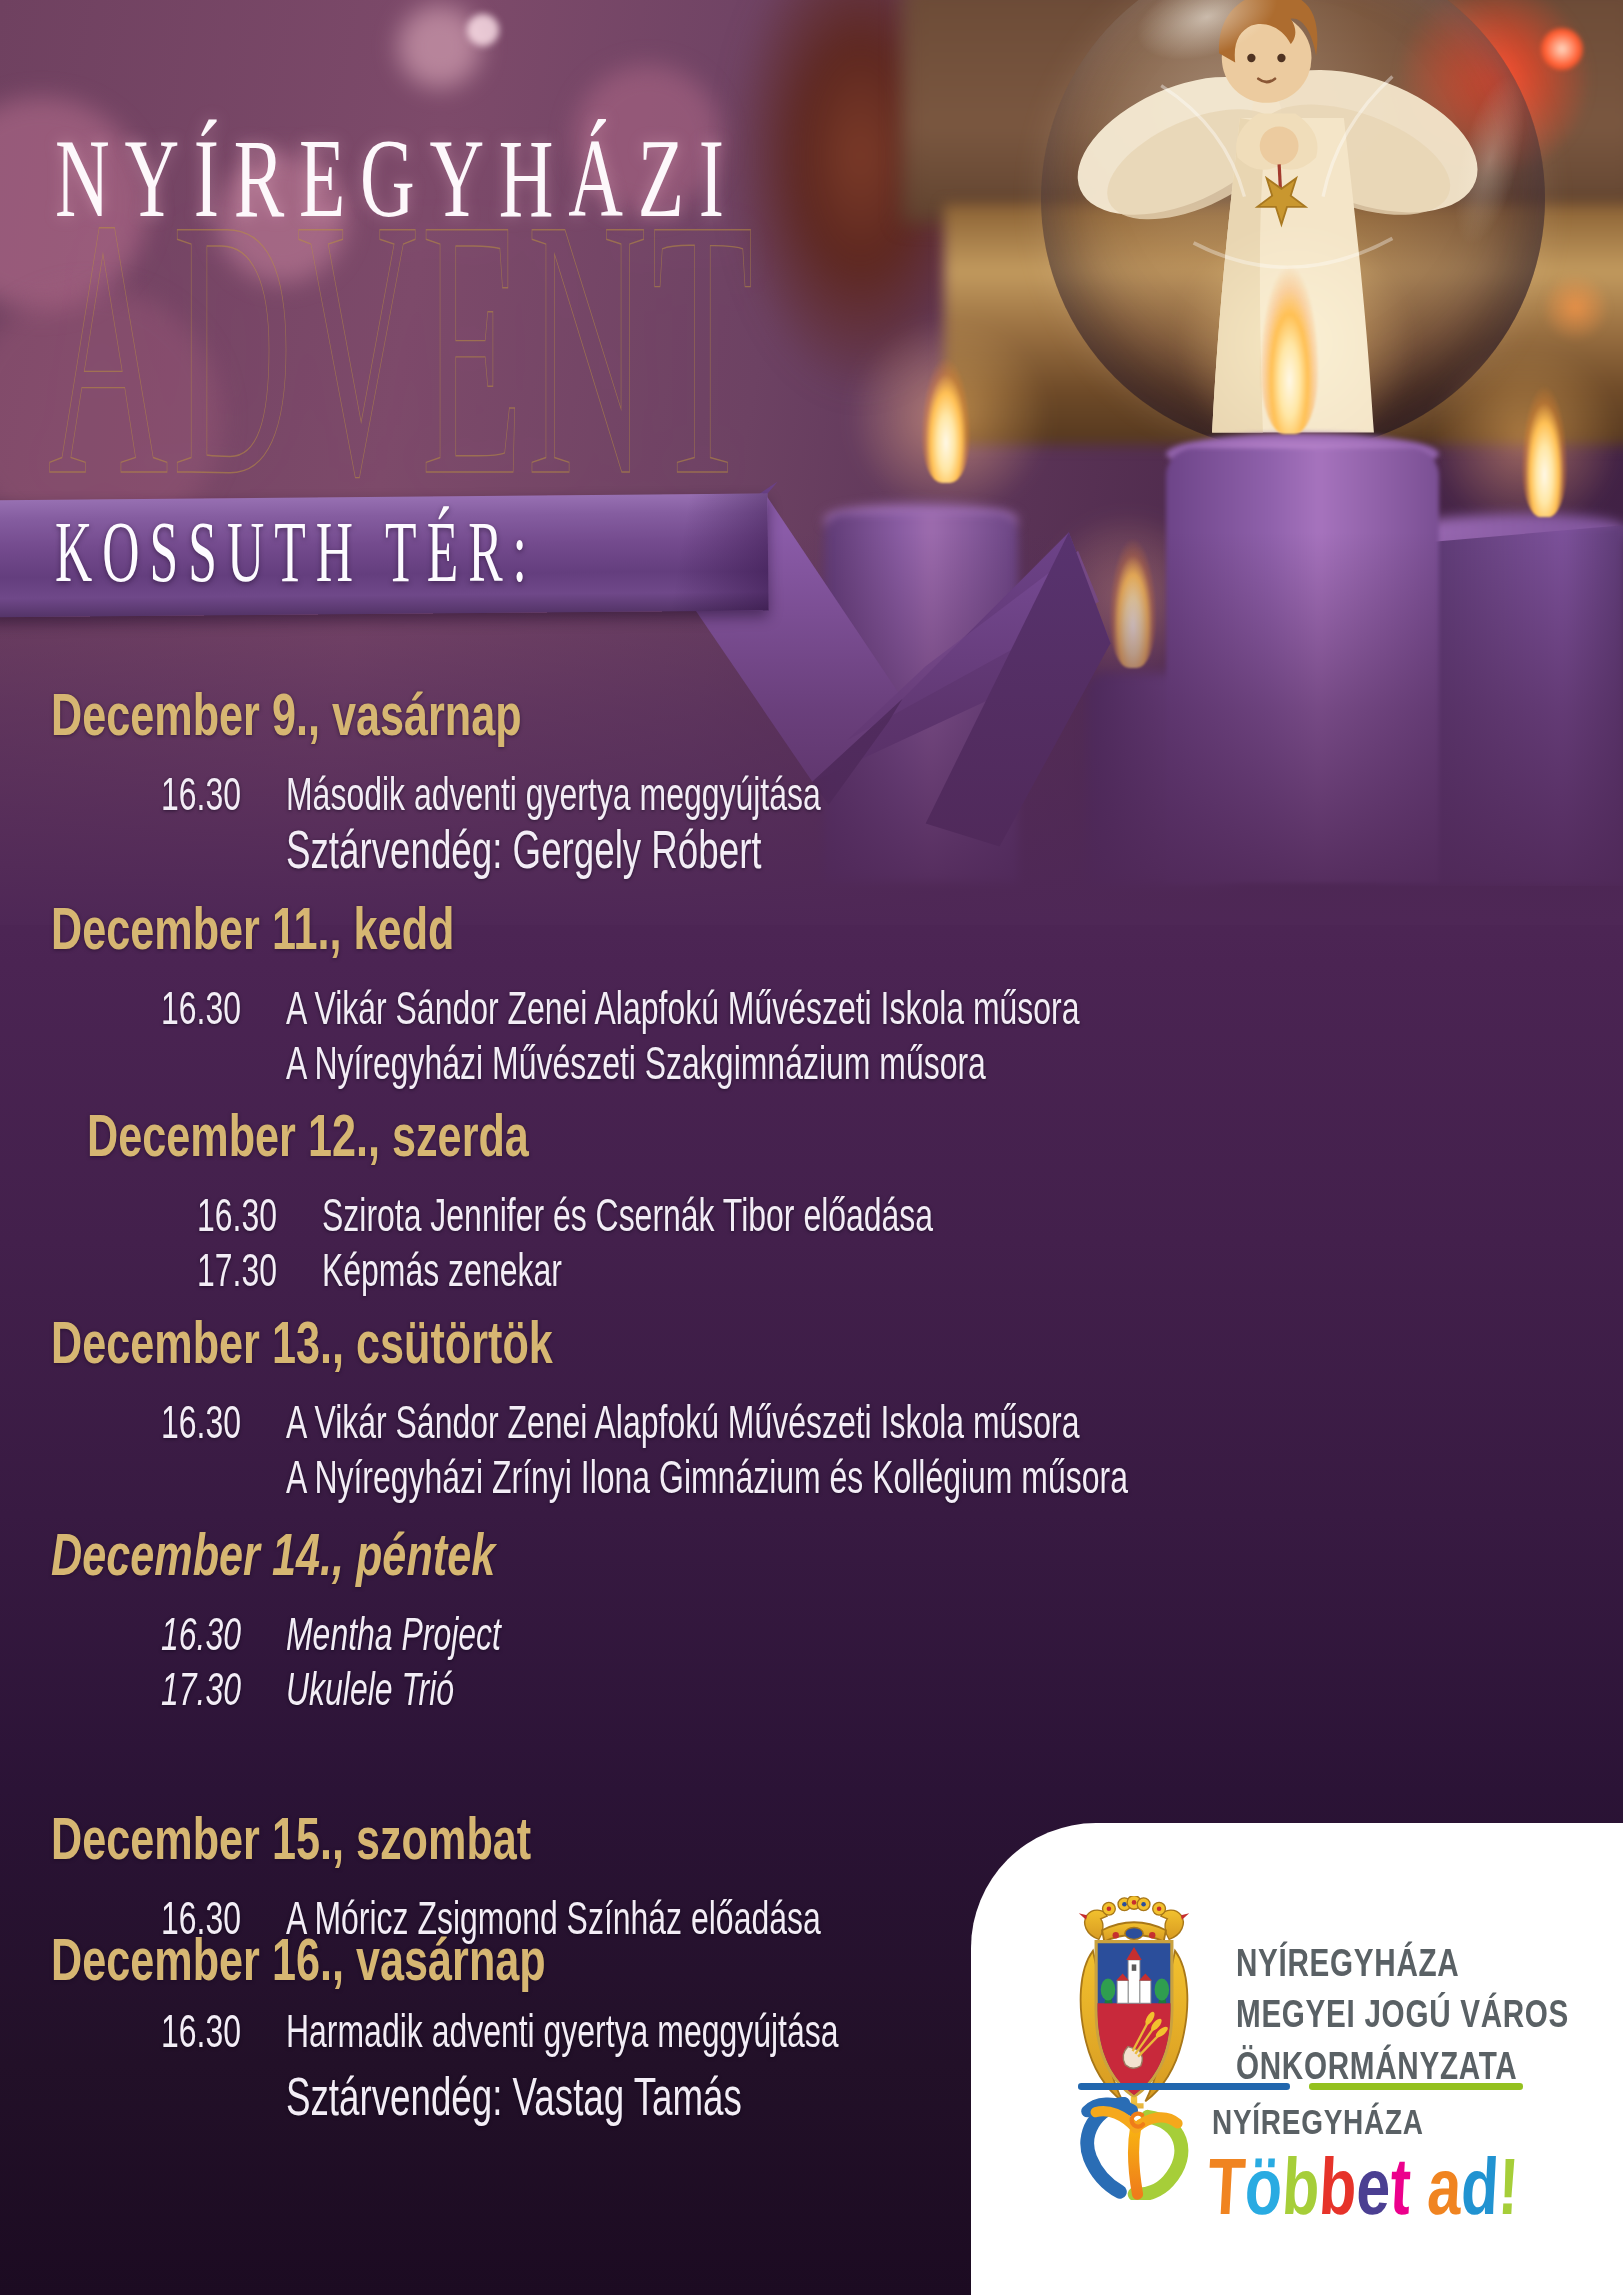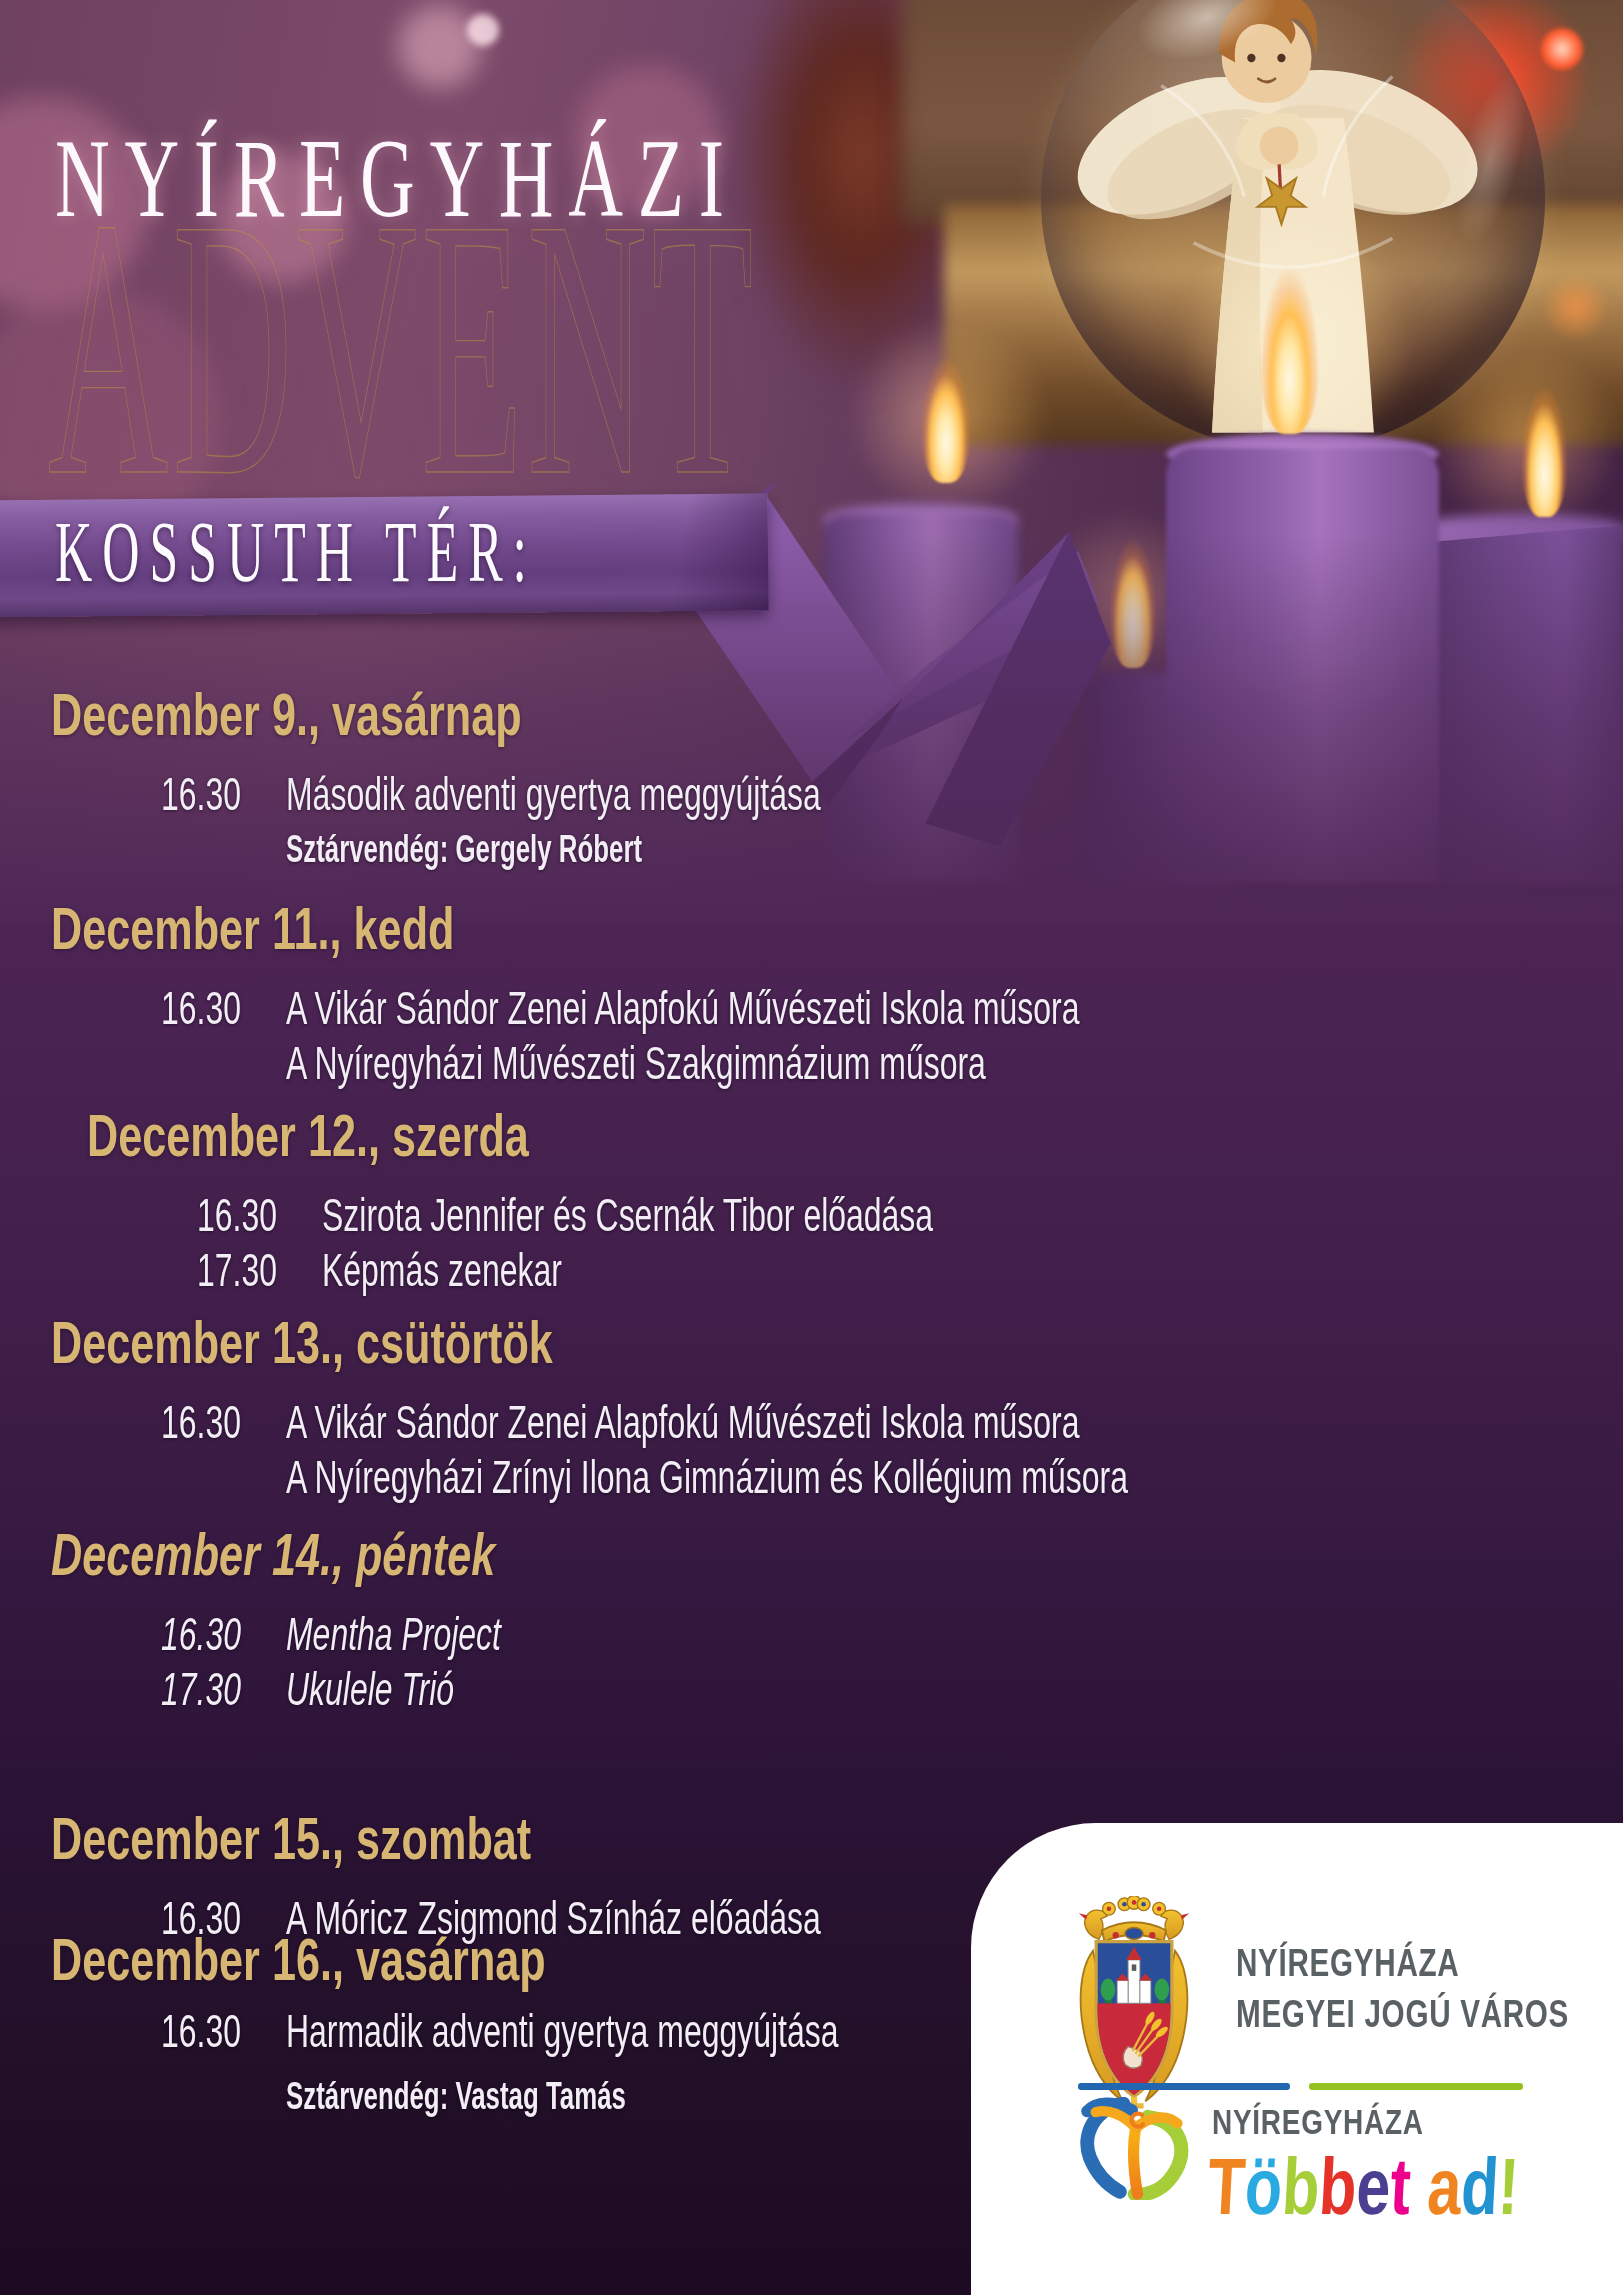--- a/index.html
+++ b/index.html
@@ -90,21 +90,21 @@
   
   .day{position:absolute;left:51px;width:1249px;}
   .day-title{font-size:60px;font-weight:700;color:#d6b672;line-height:69px;white-space:pre;
              text-shadow:0 1.4px 4.6px rgba(20,5,30,.5);}
   .row{position:absolute;white-space:pre;color:#f3edf6;font-size:47px;line-height:56px;
        text-shadow:0 0.9px 4.2px rgba(10,0,20,.55);}
   .row .time{position:absolute;left:110px;top:0;}
   .row .what{position:absolute;left:235px;top:0;}
   .r1{top:86px;} .r2{top:141px;}
   .gap-sm .r1{top:78px;} .gap-sm .r2{top:143px;}
-  .emph .what{font-weight:700;font-size:38px;}
+  .emph .what{font-weight:400;font-size:54px;}
 
   
   #card{position:absolute;left:971px;top:1823px;width:653px;height:473px;background:#ffffff;
         border-radius:125px 0 0 0;}
   .muni-line{position:absolute;left:1236px;color:#5a6165;font-weight:700;font-size:38px;line-height:52px;letter-spacing:0.9px;white-space:pre;}
   .m1{top:1937px;} .m2{top:1988px;} .m3{top:2040px;}
   .divider{position:absolute;top:2083px;height:6.5px;border-radius:3.2px;}
   .div-blue{left:1078px;width:212px;background:#2166ae;}
   .div-green{left:1309px;width:214px;background:#94c11f;}
   .brand-city{position:absolute;left:1212px;top:2102px;color:#5a6165;font-weight:700;font-size:35px;letter-spacing:0.9px;white-space:pre;}
@@ -324,20 +324,21 @@
         <ellipse cx="160" cy="268" rx="7" ry="16" transform="rotate(30 160 268)"></ellipse>
         <ellipse cx="174" cy="282" rx="7" ry="16" transform="rotate(40 174 282)"></ellipse>
         <ellipse cx="186" cy="298" rx="7" ry="16" transform="rotate(50 186 298)"></ellipse>
       </g>
     </g>
     <path d="M118,440 h14 v14 h14 v12 h-14 v14 h-14 v-14 h-14 v-12 h14 Z" fill="url(#gold)" opacity="0.9"></path>
   </svg>
 
   <div class="muni-line m1"><span class="cnd cx78">NYÍREGYHÁZA</span></div>
   <div class="muni-line m2"><span class="cnd cx78">MEGYEI JOGÚ VÁROS</span></div>
+  <div class="muni-line m3"><span class="cnd cx78">ÖNKORMÁNYZATA</span></div>
 
   <div class="divider div-blue"></div>
   <div class="divider div-green"></div>
 
   <svg class="abs" style="left:1077px;top:2097px;" width="121" height="103" viewBox="0 0 260 220">
     <defs>
       <linearGradient id="og" x1="0" y1="0" x2="0" y2="1">
         <stop offset="0" stop-color="#f8b312"></stop>
           <stop offset="1" stop-color="#ef7d1a"></stop>
       </linearGradient>

